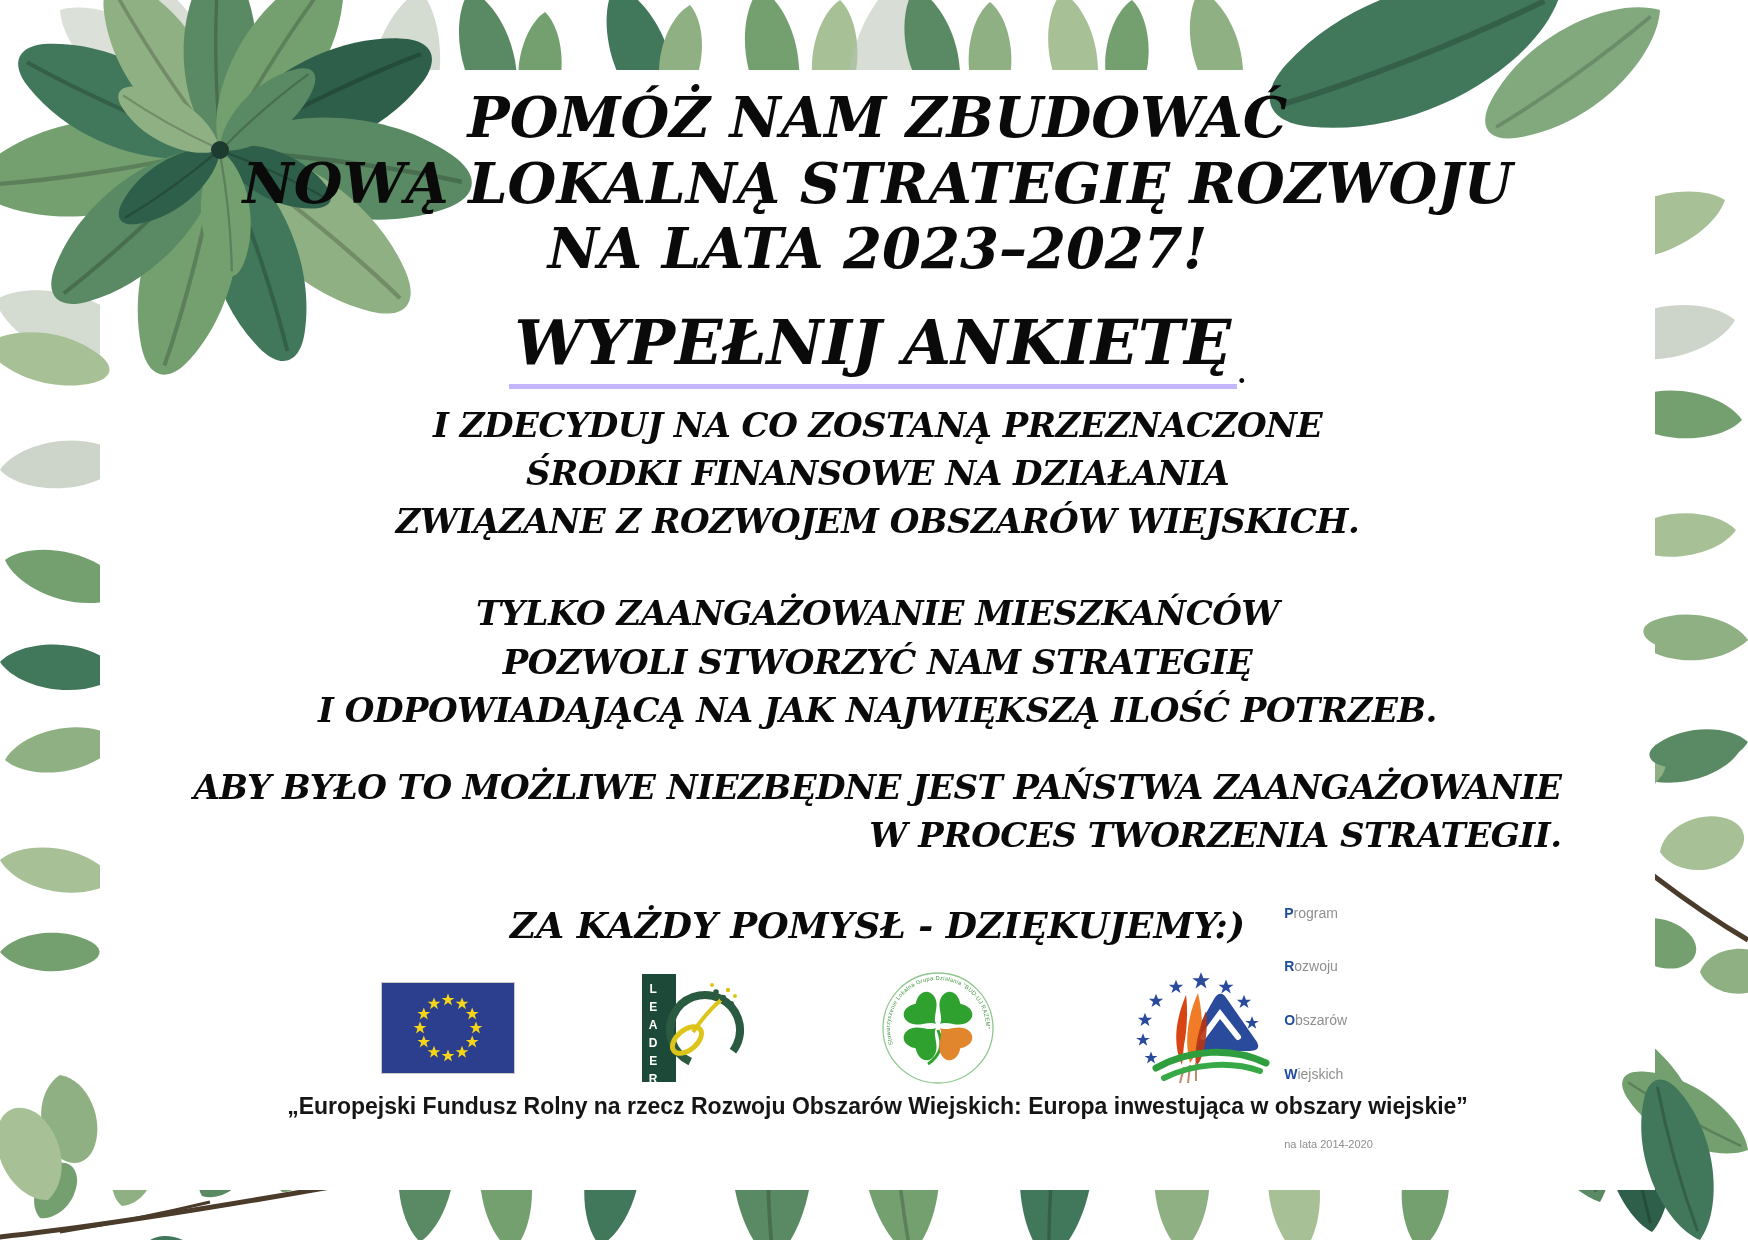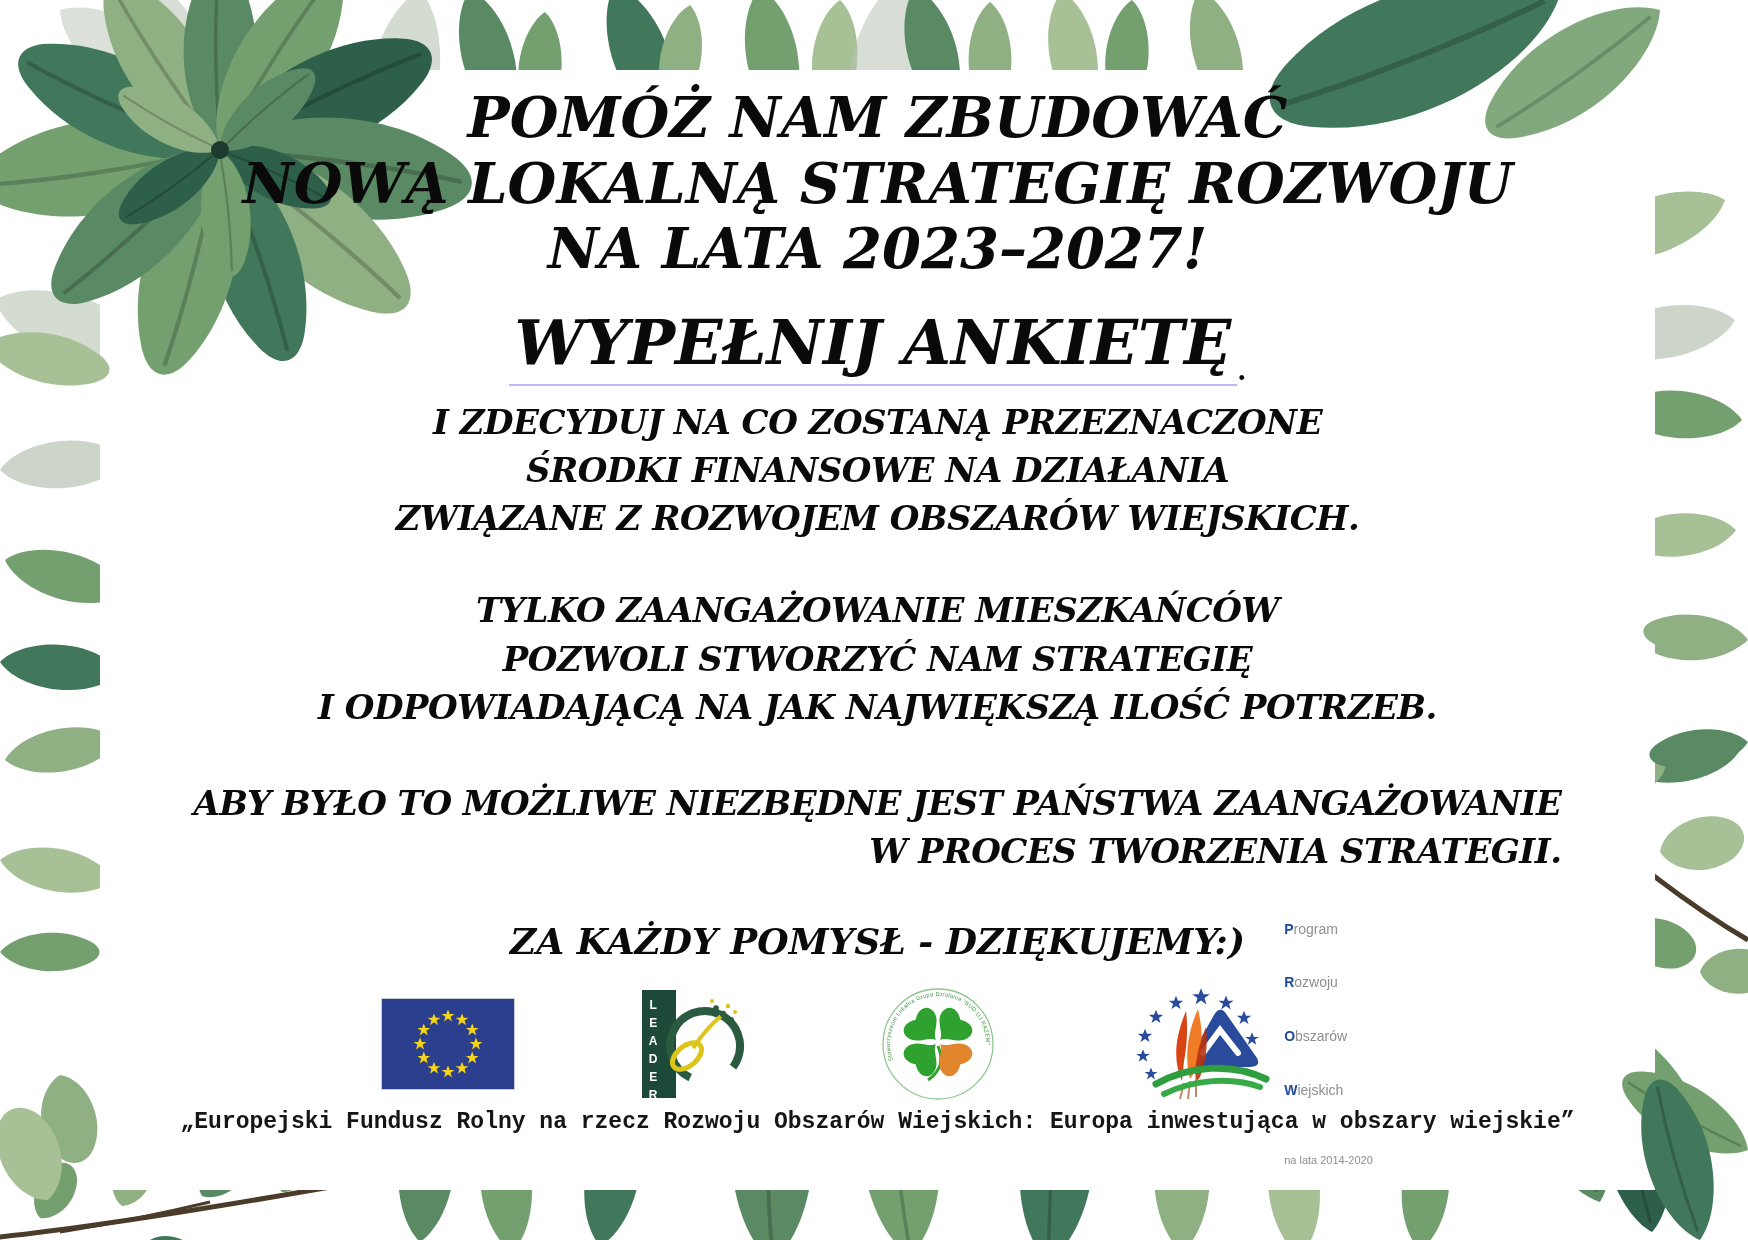--- a/index.html
+++ b/index.html
@@ -15,27 +15,27 @@
     position:absolute;left:100px;top:63px;width:1555px;height:1120px;
     z-index:3;display:flex;flex-direction:column;align-items:center;
     box-sizing:border-box;padding-top:22px;text-align:center;color:#0a0a0a;
   }
   .t-line{display:block;white-space:nowrap;
     font-weight:bold;font-style:italic;font-size:56px;line-height:1.17;letter-spacing:0px;}
   .title-block{margin-bottom:30px;}
   .cta-wrap{margin-bottom:12px;}
   .cta{
     display:inline-block;font-weight:bold;font-style:italic;font-size:62px;line-height:1.0;
-    border-bottom:2px solid #c4b5fd;padding:0 6px 10px 6px;white-space:nowrap;
+    border-bottom:5px solid #c4b5fd;padding:0 6px 10px 6px;white-space:nowrap;
   }
   .cta-suffix{font-size:26px;font-weight:bold;vertical-align:bottom;}
   .b-line{display:block;white-space:nowrap;
     font-weight:bold;font-style:italic;font-size:34px;line-height:1.42;letter-spacing:-0.5px;}
   .para-intro{margin-bottom:44px;}
-  .para-engage{margin-bottom:48px;}
+  .para-engage{margin-bottom:29px;}
   .para-req{margin-bottom:46px;text-align:right;}
   .thanks{font-weight:bold;font-style:italic;font-size:36px;line-height:1.1;
     white-space:nowrap;margin-bottom:26px;}
   
   .logo-row{display:flex;align-items:center;justify-content:center;gap:128px;
     height:114px;margin-bottom:8px;}
   .eu-flag{width:132px;height:90px;outline:1px solid #cccccc;}
   .leader-logo{position:relative;width:108px;height:108px;background:#1d4a38;}
   .leader-white{position:absolute;left:34px;top:0;width:74px;height:108px;background:#ffffff;}
   .leader-vert{
@@ -46,21 +46,21 @@
   }
   .leader-svg{position:absolute;left:0;top:0;}
   .lgd-logo{width:120px;height:120px;}
   .prow-logo{display:flex;align-items:center;gap:8px;}
   .prow-text{display:flex;flex-direction:column;line-height:1.12;text-align:left;
     font-family:"Liberation Sans",sans-serif;font-size:14px;gap:38px;}
   .prow-word .ini{color:#1f4c9c;font-weight:bold;}
   .prow-word .rest{color:#8f8f8f;}
   .prow-years{color:#8f8f8f;font-size:11px;margin-top:18px;}
   .funding-note{
-    font-family:Liberation Mono, monospace;font-weight:bold;font-size:23px;color:#151515;
+    font-family:Liberation Sans, sans-serif;font-weight:bold;font-size:23px;color:#151515;
     white-space:nowrap;
   }
 </style>
 </head>
 <body>
 
 <svg id="leafLayer" viewBox="0 0 1748 1240" xmlns="http://www.w3.org/2000/svg">
   <defs>
     <path id="leafL" d="M0 0 C16 -20 64 -30 100 -12 C114 -5 114 5 100 12 C64 30 16 20 0 0 Z"></path>
     <g id="leafLv">

